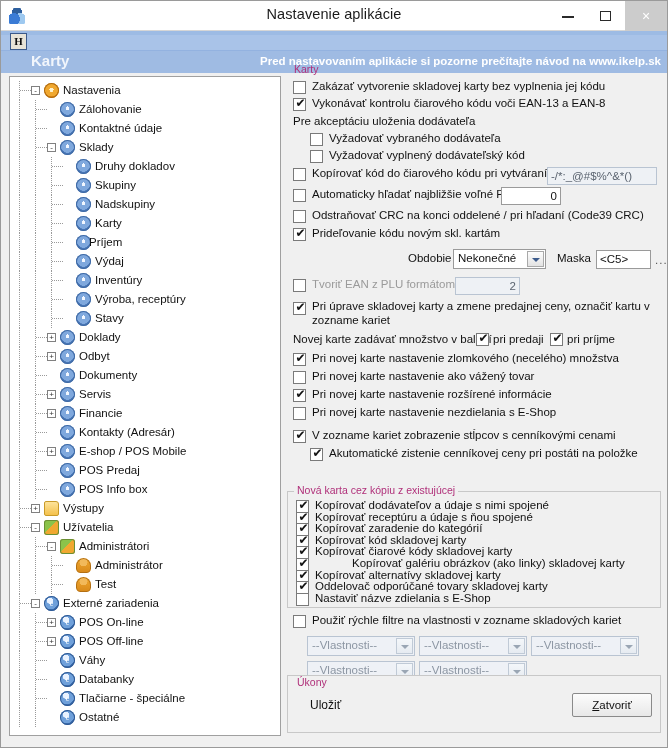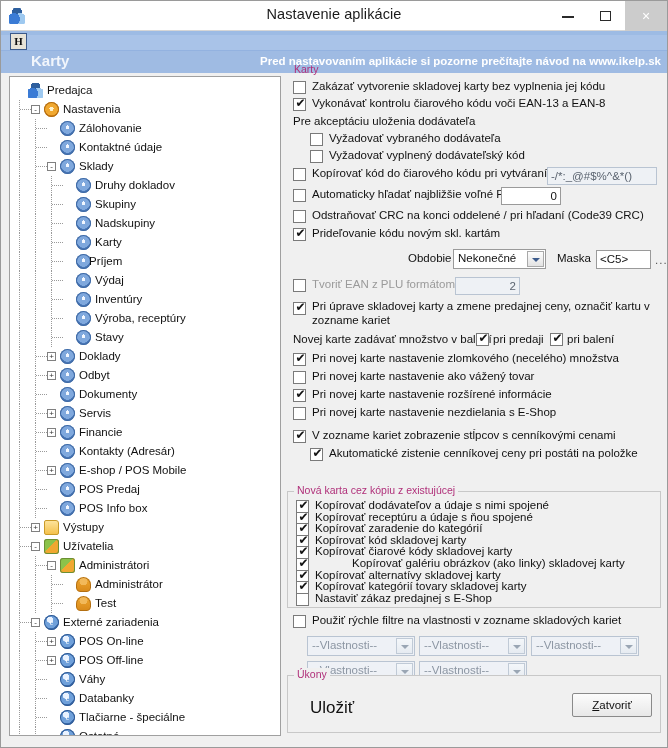--- a/index.html
+++ b/index.html
@@ -197,31 +197,31 @@
   .sel.dis .arrow { background: linear-gradient(#f4f7fa,#e6ebf1); border-color:#c0cad6;}
   .sel.dis .arrow::after { border-top-color:#9aa6b4; }
 
   .lbl-static { position: absolute; font-size: 11.5px; color: #111; white-space: nowrap; }
   .lbl-static.dis { color: #9a9a9a; }
 
   .dots { position:absolute; font-size:11.5px; color:#555; letter-spacing:1px; }
 
   #g-kopia { top: 428px; height: 115px; }
   #g-ukony { top: 612px; height: 58px; }
-  #g-ukony > .legend { color: #b0307a; }
+  #g-ukony > .legend { color: #b0307a; margin-top: 8px; }
 
   #btn-zatvorit {
     position: absolute; right: 8px; top: 17px; width: 80px; height: 24px;
     background: linear-gradient(#fcfcfc,#e8e8e8);
     border: 1px solid #8a8a8a; border-radius: 2px;
     font-family: "Liberation Sans", sans-serif; font-size: 11.5px; color: #111;
     cursor: default;
   }
   #btn-zatvorit u { text-decoration: underline; }
-  #ulozit-link { position: absolute; left: 22px; top: 22px; font-size: 17px; color: #111; }
+  #ulozit-link { position: absolute; left: 22px; top: 22px; font-size: 12px; color: #111; }
 
   #filter-box { position:absolute; left:0; top:551px; width:374px; height:104px; }
 </style>
 </head>
 <body>
 
 <div id="app">
 
   <div id="titlebar">
     <div class="app-icon ic-logo"></div>
@@ -243,24 +243,20 @@
   </div>
 
   <div id="header">
     <div class="hleft">Karty</div>
     <div class="hright">Pred nastavovaním aplikácie si pozorne prečítajte návod na www.ikelp.sk</div>
   </div>
 
   <div id="treepanel">
     <div id="treebody" style="position:relative;padding-top:4px;">
         <div class="tnode">
-          <span class="ico ic-logo" style="left: 18px;"></span>
-          <span class="lbl" style="left: 37px;">Predajca</span>
-        </div>
-        <div class="tnode">
           <span class="vline" style="left: 9px; top: 0px; height: 19px;"></span>
           <span class="hline" style="left: 10px; top: 9px; width: 12px;"></span>
           <span class="exp" style="left: 21px;">-</span>
           <span class="ico ic-gear-orange" style="left: 34px;"></span>
           <span class="lbl" style="left: 53px;">Nastavenia</span>
         </div>
         <div class="tnode">
           <span class="vline" style="left: 9px; top: 0px; height: 19px;"></span>
           <span class="vline" style="left: 25px; top: 0px; height: 19px;"></span>
           <span class="hline" style="left: 26px; top: 9px; width: 12px;"></span>
@@ -585,21 +581,21 @@
         <button class="cb on" style="left:0;top:2px;"></button>
         <span class="lbl-static" style="left:19px;top:0;">Pri úprave skladovej karty a zmene predajnej ceny, označiť kartu v</span>
         <span class="lbl-static" style="left:19px;top:14px;">zozname kariet</span>
       </div>
 
       <div class="row" style="top:269px;left:6px;width:368px;">
         <span class="lbl-static" style="left:0;top:1px;">Novej karte zadávať množstvo v balení</span>
         <button class="cb on" style="left:183px;top:1px;"></button>
         <span class="lbl-static" style="left:200px;top:1px;">pri predaji</span>
         <button class="cb on" style="left:257px;top:1px;"></button>
-        <span class="lbl-static" style="left:274px;top:1px;">pri balení</span>
+        <span class="lbl-static" style="left:274px;top:1px;">pri príjme</span>
       </div>
 
       <div class="row" style="top:289px;left:6px;">
         <button class="cb on" style="left:0;top:1px;"></button>
         <span class="lbl-static" style="left:19px;top:0;">Pri novej karte nastavenie zlomkového (necelého) množstva</span>
       </div>
 
       <div class="row" style="top:307px;left:6px;">
         <button class="cb" style="left:0;top:1px;"></button>
         <span class="lbl-static" style="left:19px;top:0;">Pri novej karte nastavenie ako vážený tovar</span>
@@ -652,25 +648,25 @@
           <div class="row" style="top: 65px; left: 8px;">
             <button class="cb on" style="left:0;top:1px;"></button>
             <span class="lbl-static" style="left:19px;top:0;padding-left:37px;">Kopírovať galériu obrázkov (ako linky) skladovej karty</span>
           </div>
           <div class="row" style="top: 76.6px; left: 8px;">
             <button class="cb on" style="left:0;top:1px;"></button>
             <span class="lbl-static" style="left:19px;top:0;">Kopírovať alternatívy skladovej karty</span>
           </div>
           <div class="row" style="top: 88.2px; left: 8px;">
             <button class="cb on" style="left:0;top:1px;"></button>
-            <span class="lbl-static" style="left:19px;top:0;">Kopírovať kategórií tovary skladovej karty</span>
+            <span class="lbl-static" style="left:19px;top:0;">Oddelovač odporúčané tovary skladovej karty</span>
           </div>
           <div class="row" style="top: 99.8px; left: 8px;">
             <button class="cb" style="left:0;top:1px;"></button>
-            <span class="lbl-static" style="left:19px;top:0;">Nastaviť zákaz predajnej s E-Shop</span>
+            <span class="lbl-static" style="left:19px;top:0;">Nastaviť názve zdielania s E-Shop</span>
           </div>
         </div>
     </div>
 
     <div id="filter-box">
       <div class="row" style="top:0;left:6px;">
         <button class="cb" style="left:0;top:1px;"></button>
         <span class="lbl-static" style="left:19px;top:0;">Použiť rýchle filtre na vlastnosti v zozname skladových kariet</span>
       </div>
 

